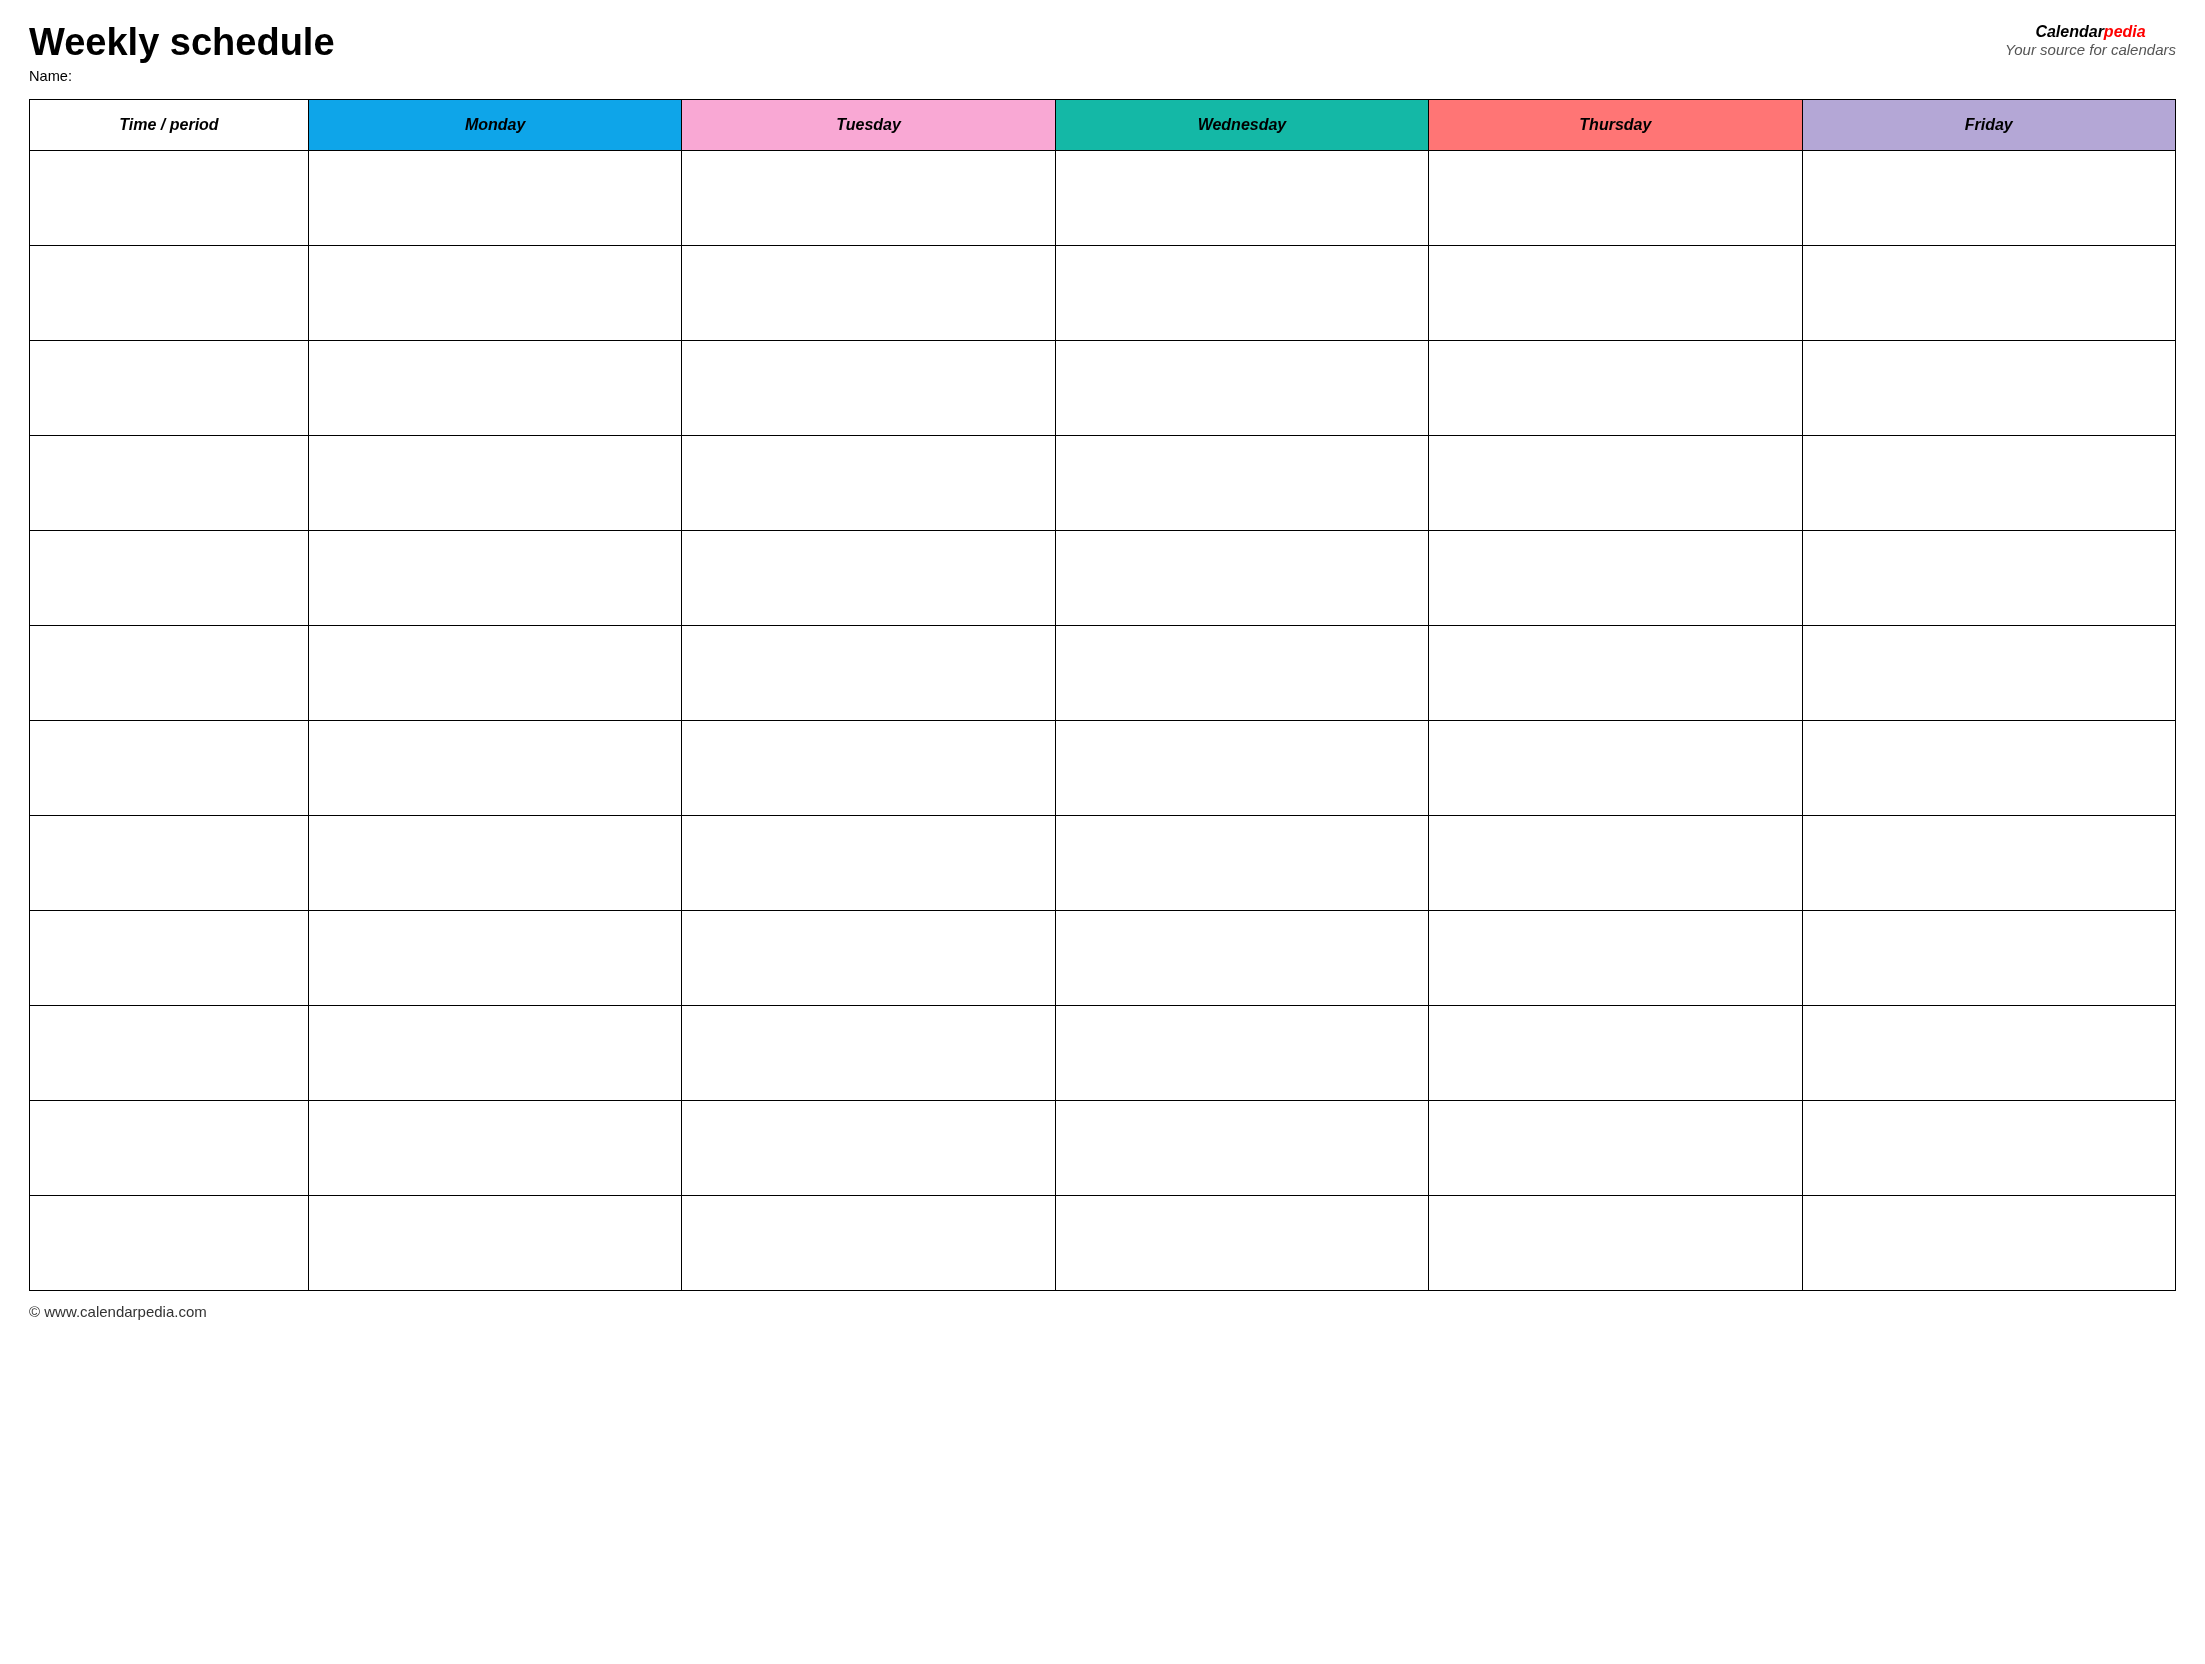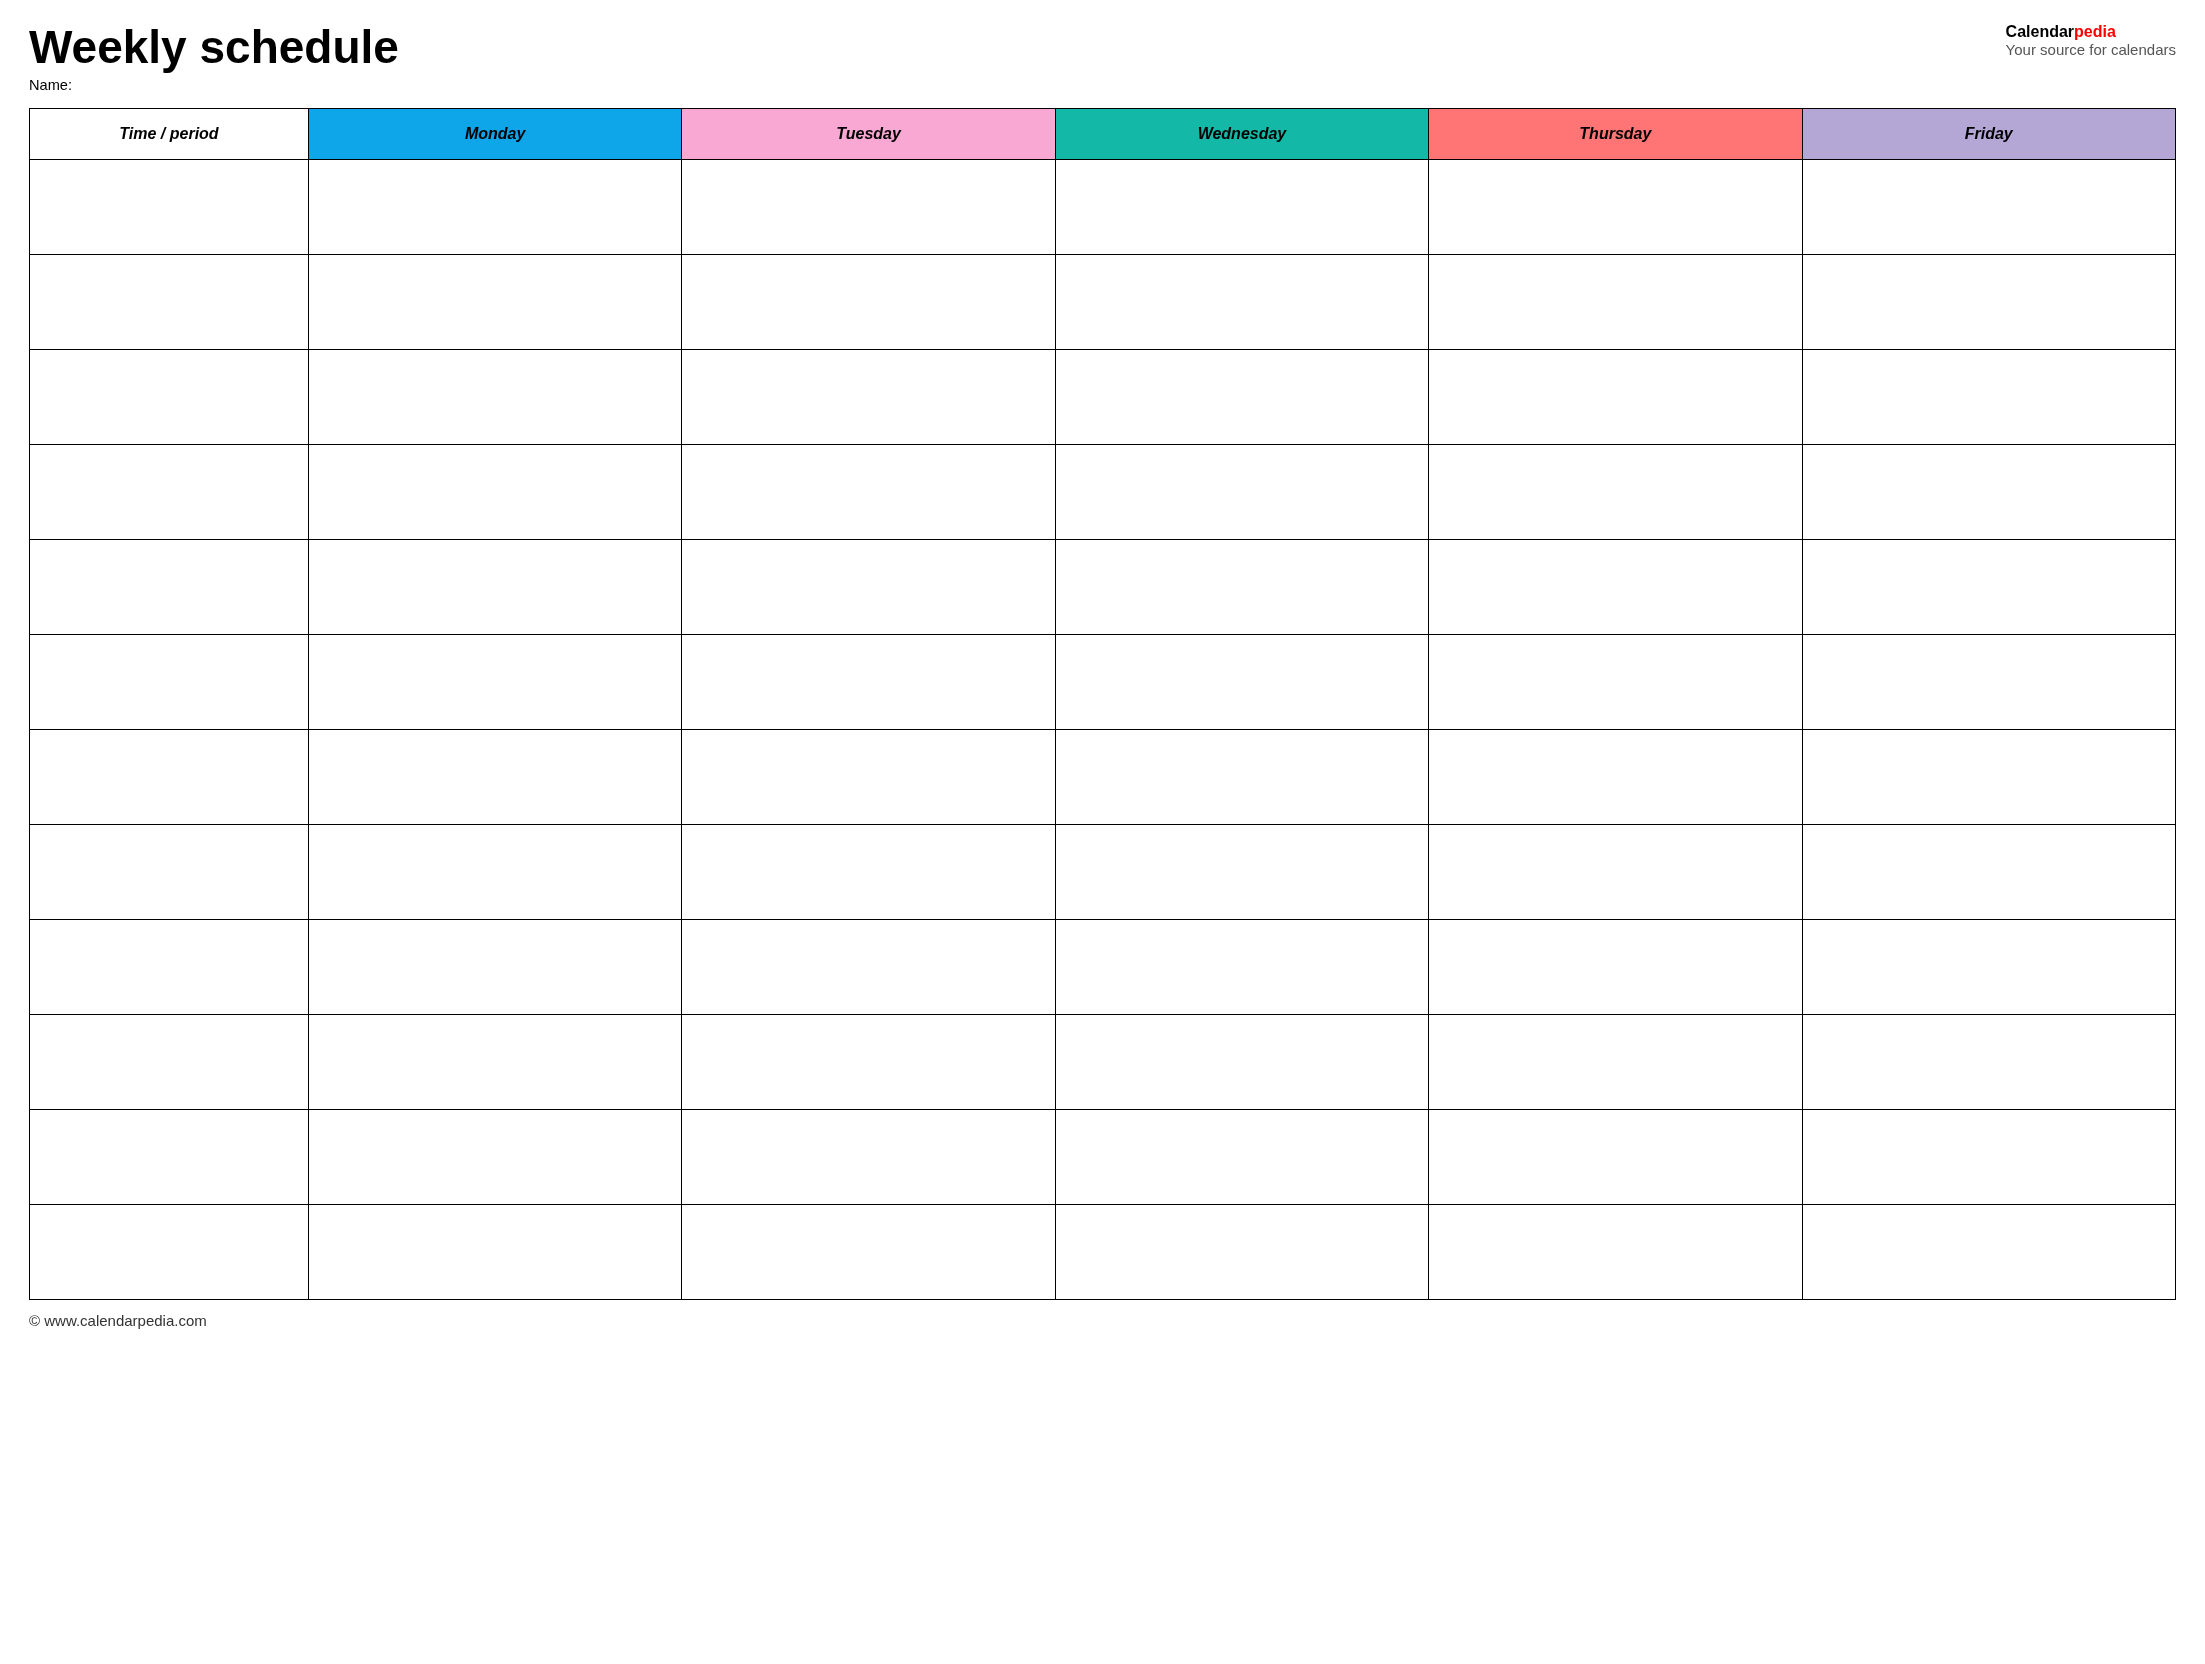--- a/index.html
+++ b/index.html
@@ -20,36 +20,37 @@
       justify-content: space-between;
       align-items: flex-start;
       margin-bottom: 7.3px;
     }
 
     .title-section {
       flex: 1;
     }
 
     .main-title {
-      font-size: 46px;
+      font-size: 38px;
       font-weight: bold;
       color: #000000;
       line-height: 1.1;
     }
 
     .name-label {
       font-size: 14.6px;
       font-weight: normal;
       color: #000000;
       margin-top: 4.4px;
     }
 
     .logo-section {
-      text-align: left;
+      text-align: center;
       flex-shrink: 0;
+      font-style: italic;
     }
 
     .logo-text {
       font-size: 16px;
       font-weight: bold;
       color: #000000;
       line-height: 1.2;
     }
 
     .logo-text .logo-p {

